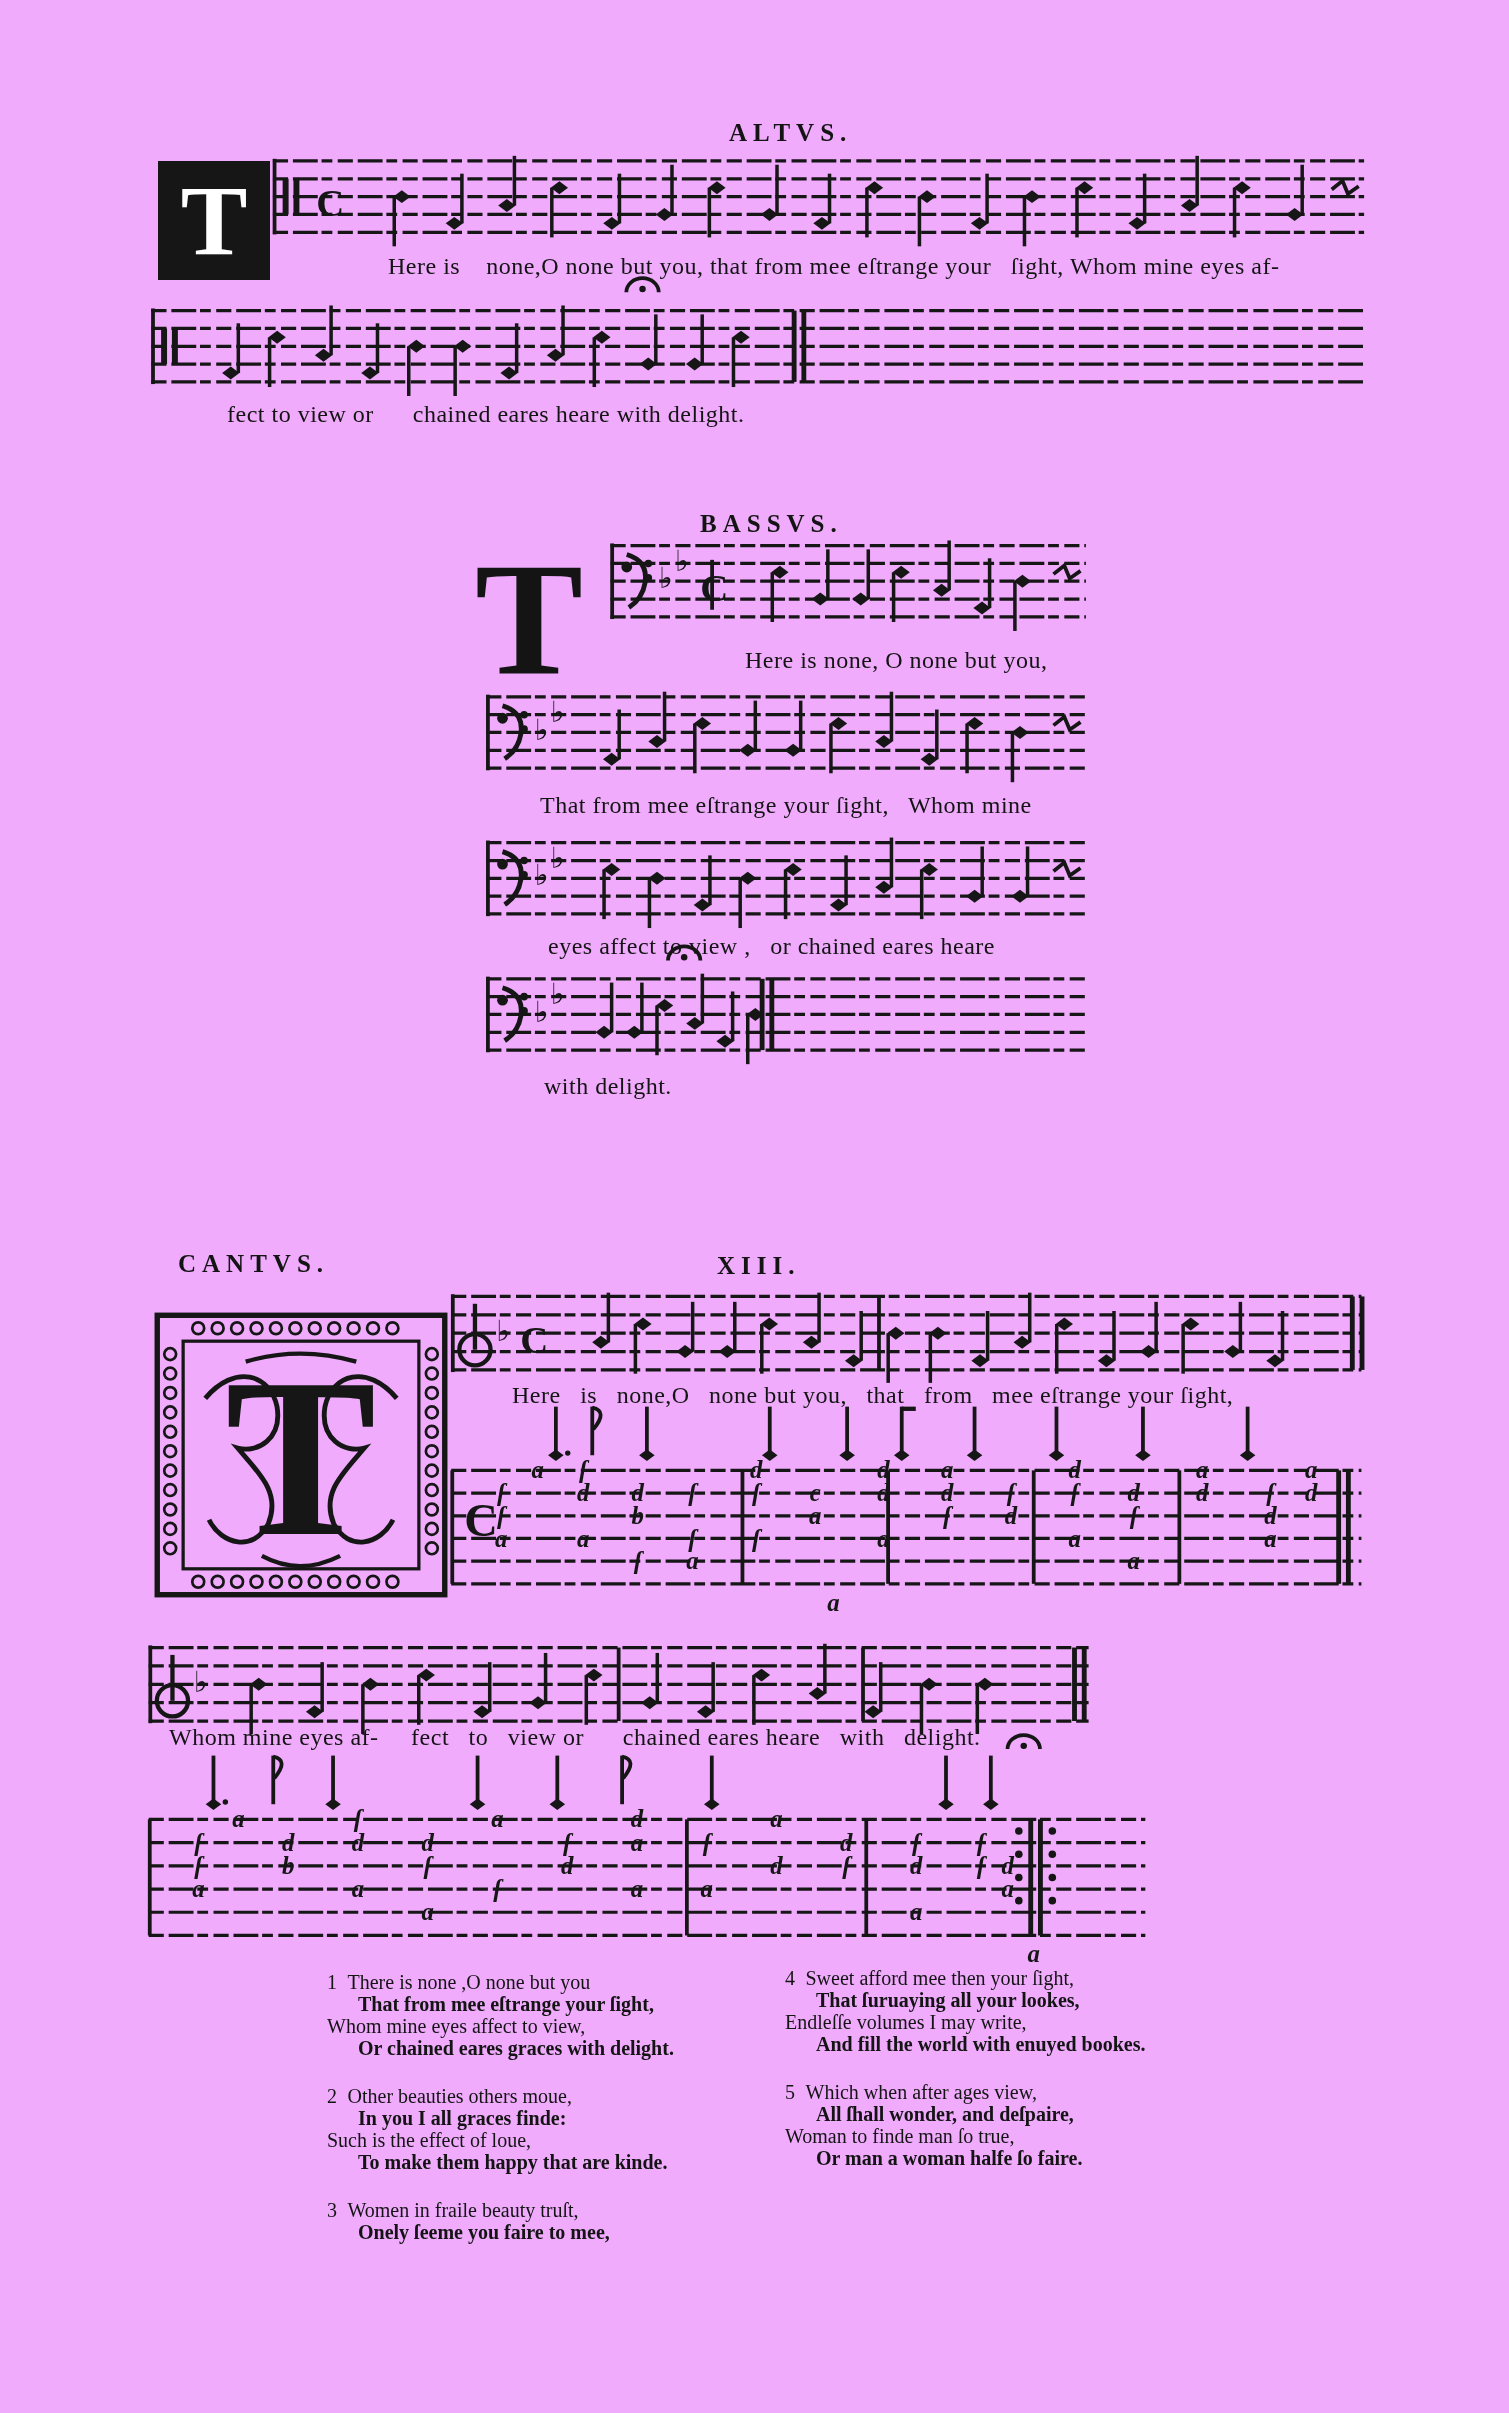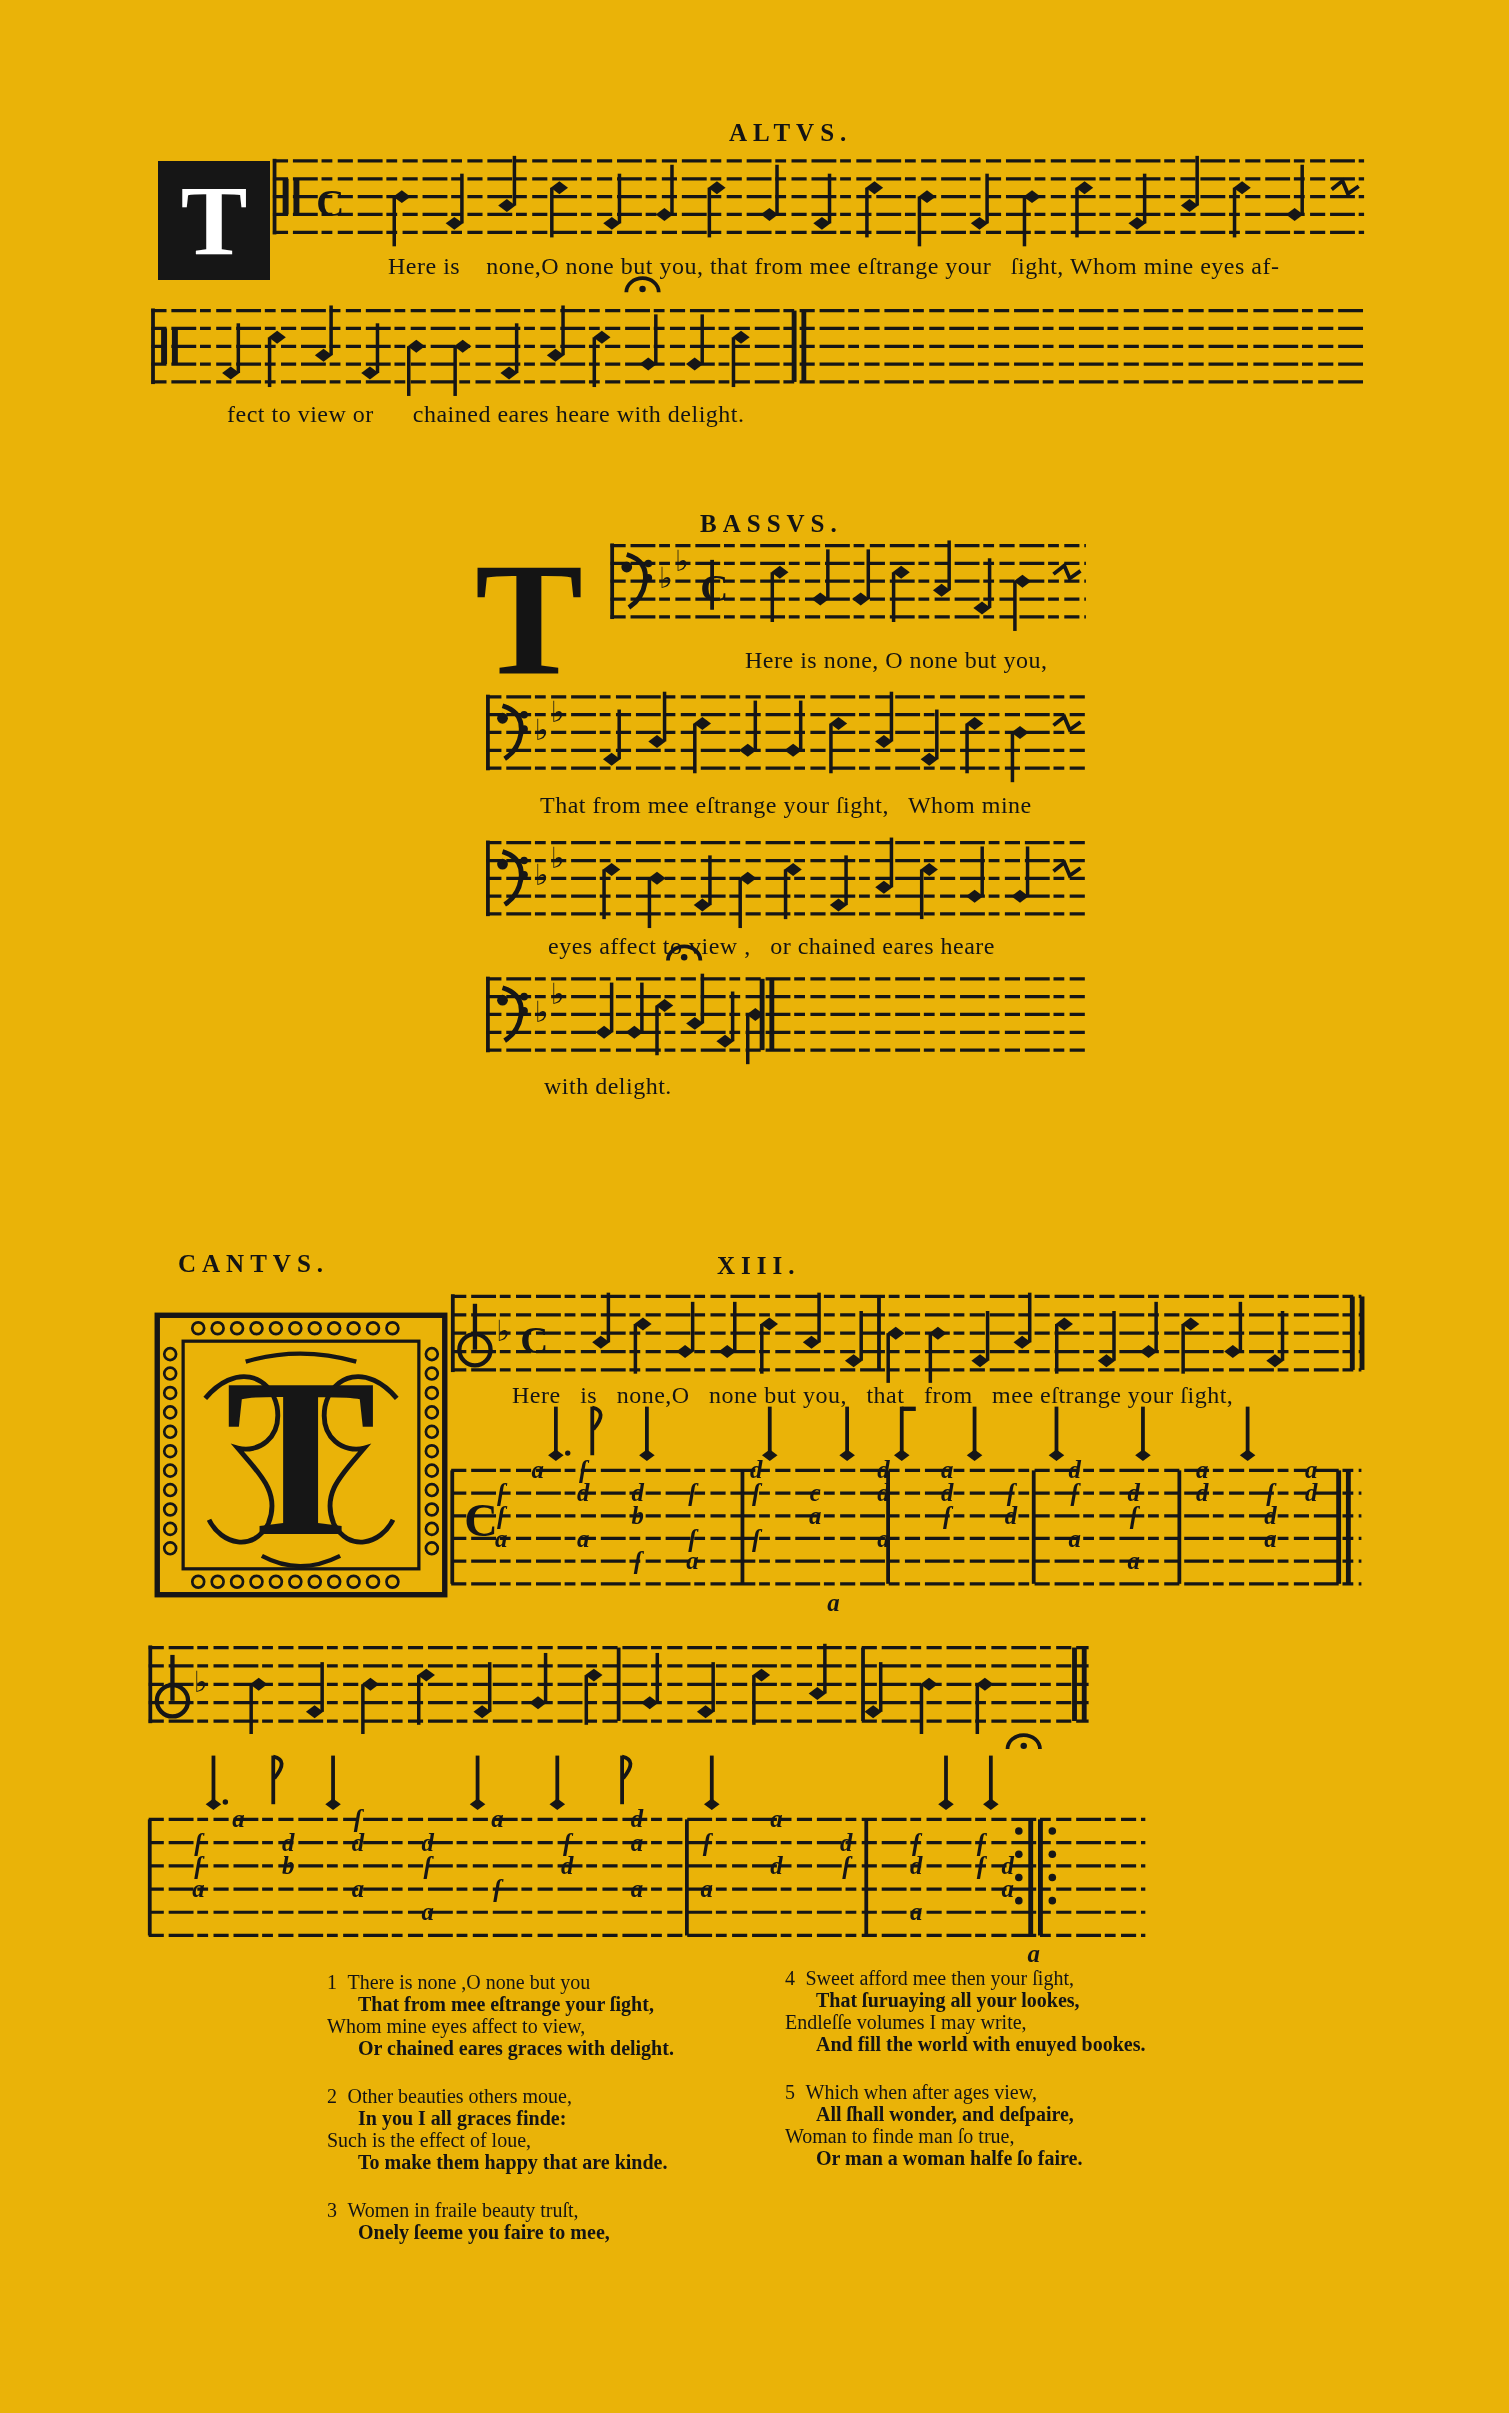--- a/index.html
+++ b/index.html
@@ -1,16 +1,16 @@
 <!DOCTYPE html>
 <html style="font-size:8.6px"><head>
 <meta charset="utf-8">
 <style>
   html,body{margin:0;padding:0;background:#e8e8e4;}
-  #page{position:relative;width:1509px;height:2413px;background:#eab308;
+  #page{position:relative;width:1509px;height:2413px;background:#f0abfc;
         color:#141414;font-family:"Liberation Serif","DejaVu Serif",serif;overflow:hidden;}
   .abs{position:absolute;}
   .heading{font-size:25px;font-weight:600;letter-spacing:6px;white-space:pre;}
   .lyric{font-size:24px;white-space:pre;letter-spacing:0.5px;}
   .initial-black{background:#161616;color:#ffffff;display:flex;align-items:center;justify-content:center;
         font-weight:bold;}
   .initial-plain{font-weight:bold;line-height:1;}
   .vcol{font-size:20px;line-height:22px;}
   .verse{margin-bottom:26px;white-space:pre;}
   .vl{min-height:22px;}
@@ -83,20 +83,21 @@
       <text x="272" y="412" fill="#161616" font-size="420" font-family="&quot;Liberation Serif&quot;,&quot;DejaVu Serif&quot;,serif" text-anchor="middle" font-style="normal" font-weight="bold">T</text>
     </svg>
 
   <div class="abs lyric" style="left:388px;top:253px">Here is    none,O none but you, that from mee eſtrange your   ſight, Whom mine eyes af-</div>
   <div class="abs lyric" style="left:227px;top:401px">fect to view or      chained eares heare with delight.</div>
   <div class="abs lyric" style="left:745px;top:647px">Here is none, O none but you,</div>
   <div class="abs lyric" style="left:540px;top:792px">That from mee eſtrange your ſight,   Whom mine</div>
   <div class="abs lyric" style="left:548px;top:933px">eyes affect to view ,   or chained eares heare</div>
   <div class="abs lyric" style="left:544px;top:1073px">with delight.</div>
   <div class="abs lyric" style="left:512px;top:1382px">Here   is   none,O   none but you,   that   from   mee eſtrange your ſight,</div>
+  <div class="abs lyric" style="left:169px;top:1724px">Whom mine eyes af-     fect   to   view or      chained eares heare   with   delight.</div>
 
   <svg class="abs" id="music" style="left:0;top:0" width="1509" height="2413" viewBox="0 0 2793 4467">
       <g>
         <line x1="505" y1="298" x2="2525" y2="298" stroke="#161616" stroke-width="6" stroke-dasharray="28 9 46 7 20 10"></line>
         <line x1="505" y1="331" x2="2525" y2="331" stroke="#161616" stroke-width="6" stroke-dasharray="28 9 46 7 20 10"></line>
         <line x1="505" y1="364" x2="2525" y2="364" stroke="#161616" stroke-width="6" stroke-dasharray="28 9 46 7 20 10"></line>
         <line x1="505" y1="397" x2="2525" y2="397" stroke="#161616" stroke-width="6" stroke-dasharray="28 9 46 7 20 10"></line>
         <line x1="505" y1="430" x2="2525" y2="430" stroke="#161616" stroke-width="6" stroke-dasharray="28 9 46 7 20 10"></line>
         <line x1="508" y1="294" x2="508" y2="434" stroke="#161616" stroke-width="7"></line>
         <rect x="523" y="331" width="11" height="66" fill="#161616"></rect>

